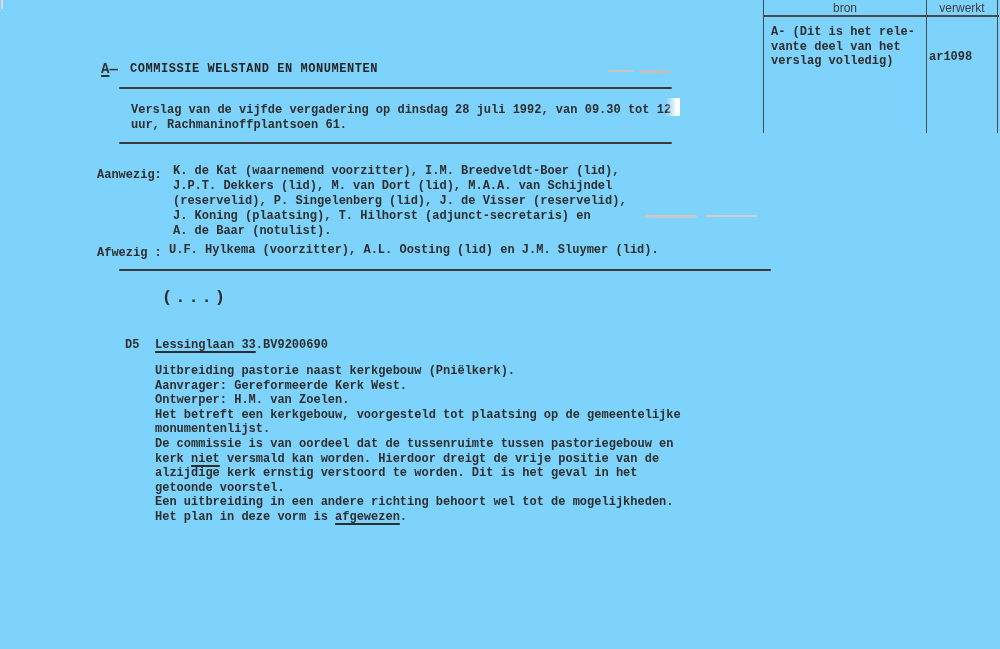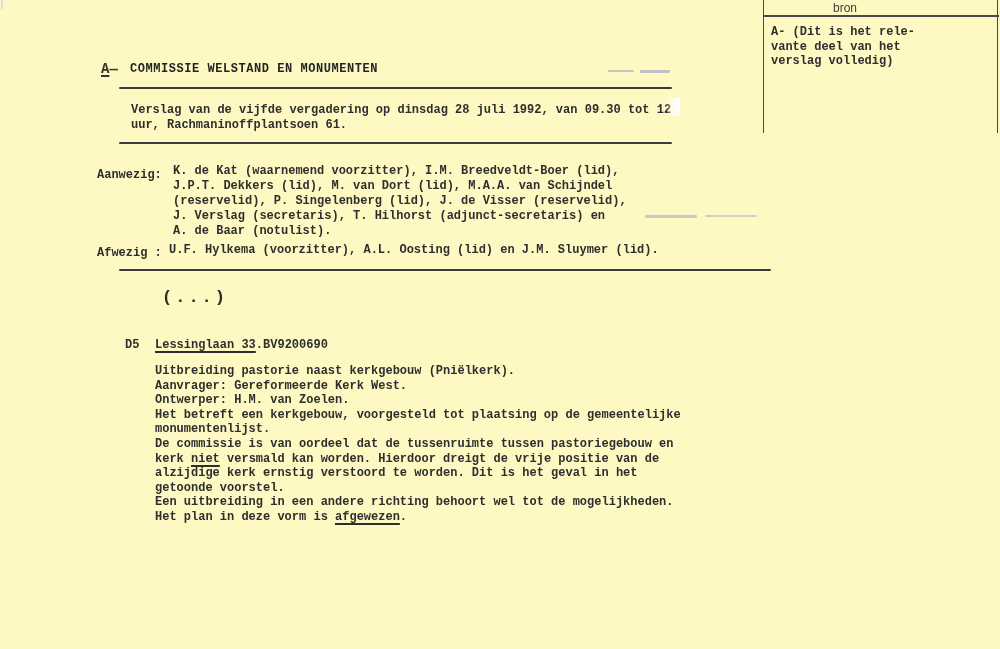--- a/index.html
+++ b/index.html
@@ -1,20 +1,20 @@
 <!DOCTYPE html>
 <html><head>
 <meta charset="utf-8">
 <style>
   html, body { margin: 0; padding: 0; background: #ffffff; }
   #scan {
     position: relative;
     width: 1000px;
     height: 649px;
-    background: #fef9c3;
+    background: #7dd3fc;
     overflow: hidden;
     font-family: "Liberation Mono", "DejaVu Sans Mono", monospace;
     color: #2e2e2e;
   }
   .mono {
     font-family: "Liberation Mono", "DejaVu Sans Mono", monospace;
     font-size: 12px;
     font-weight: bold;
     color: #2e2e2e;
   }
@@ -96,38 +96,42 @@
 <div id="scan">
 
   <div class="abs register">
     <div class="hline"></div>
     <div class="col col-a">
       <div class="hdr">bron</div>
       <pre class="mono cell-a">A- (Dit is het rele-
 vante deel van het
 verslag volledig)</pre>
     </div>
+    <div class="col col-b">
+      <div class="hdr">verwerkt</div>
+      <div class="mono cell-b">ar1098</div>
+    </div>
   </div>
 
   <div class="abs mono margin-mark"><span class="u">A</span><span>—</span></div>
 
   <div class="abs mono doc-title">COMMISSIE WELSTAND EN MONUMENTEN</div>
   <div class="abs rule rule-1"></div>
 
   <pre class="abs mono intro">Verslag van de vijfde vergadering op dinsdag 28 juli 1992, van 09.30 tot 12
 uur, Rachmaninoffplantsoen 61.</pre>
   <div class="abs fade"></div>
 
   <div class="abs rule rule-2"></div>
 
   <div class="abs mono present-label">Aanwezig:</div>
   <pre class="abs mono present-names">K. de Kat (waarnemend voorzitter), I.M. Breedveldt-Boer (lid),
 J.P.T. Dekkers (lid), M. van Dort (lid), M.A.A. van Schijndel
 (reservelid), P. Singelenberg (lid), J. de Visser (reservelid),
-J. Verslag (secretaris), T. Hilhorst (adjunct-secretaris) en
+J. Koning (plaatsing), T. Hilhorst (adjunct-secretaris) en
 A. de Baar (notulist).</pre>
 
   <div class="abs mono absent-label">Afwezig :</div>
   <div class="abs mono absent-names">U.F. Hylkema (voorzitter), A.L. Oosting (lid) en J.M. Sluymer (lid).</div>
 
   <div class="abs rule rule-3"></div>
 
   <div class="abs mono ellipsis">(...)</div>
 
   <div class="abs mono item-label">D5</div>

